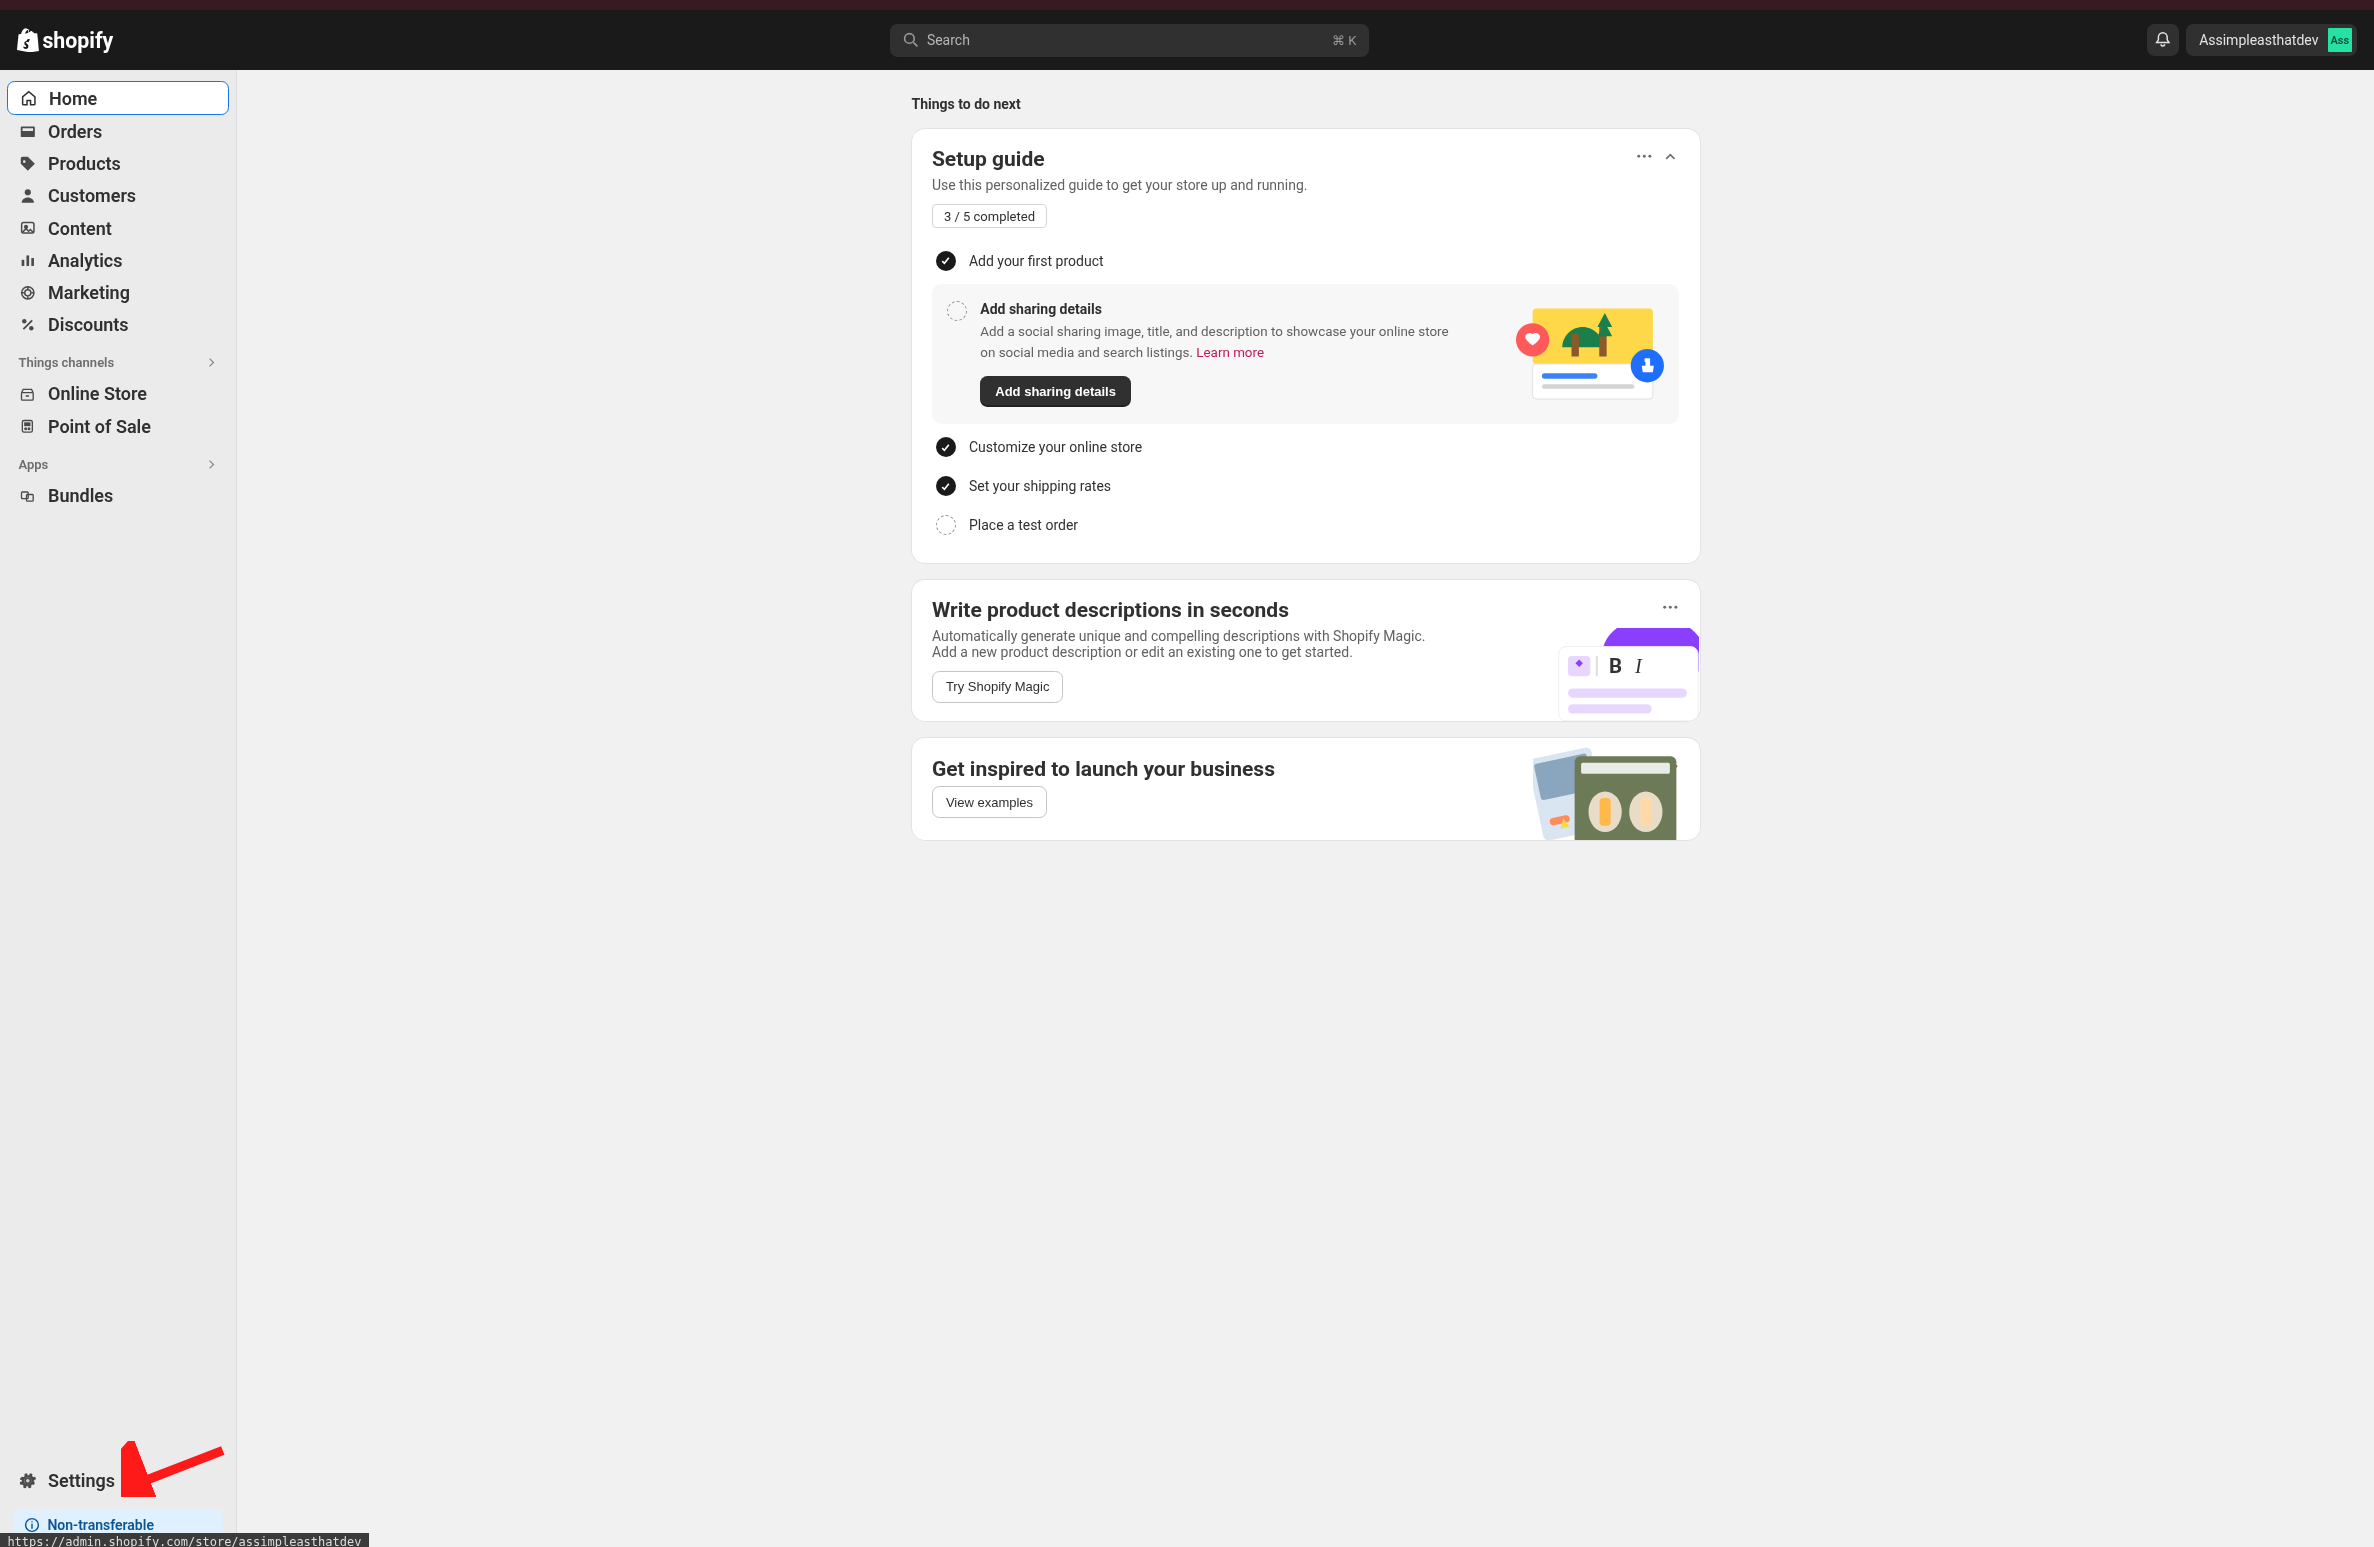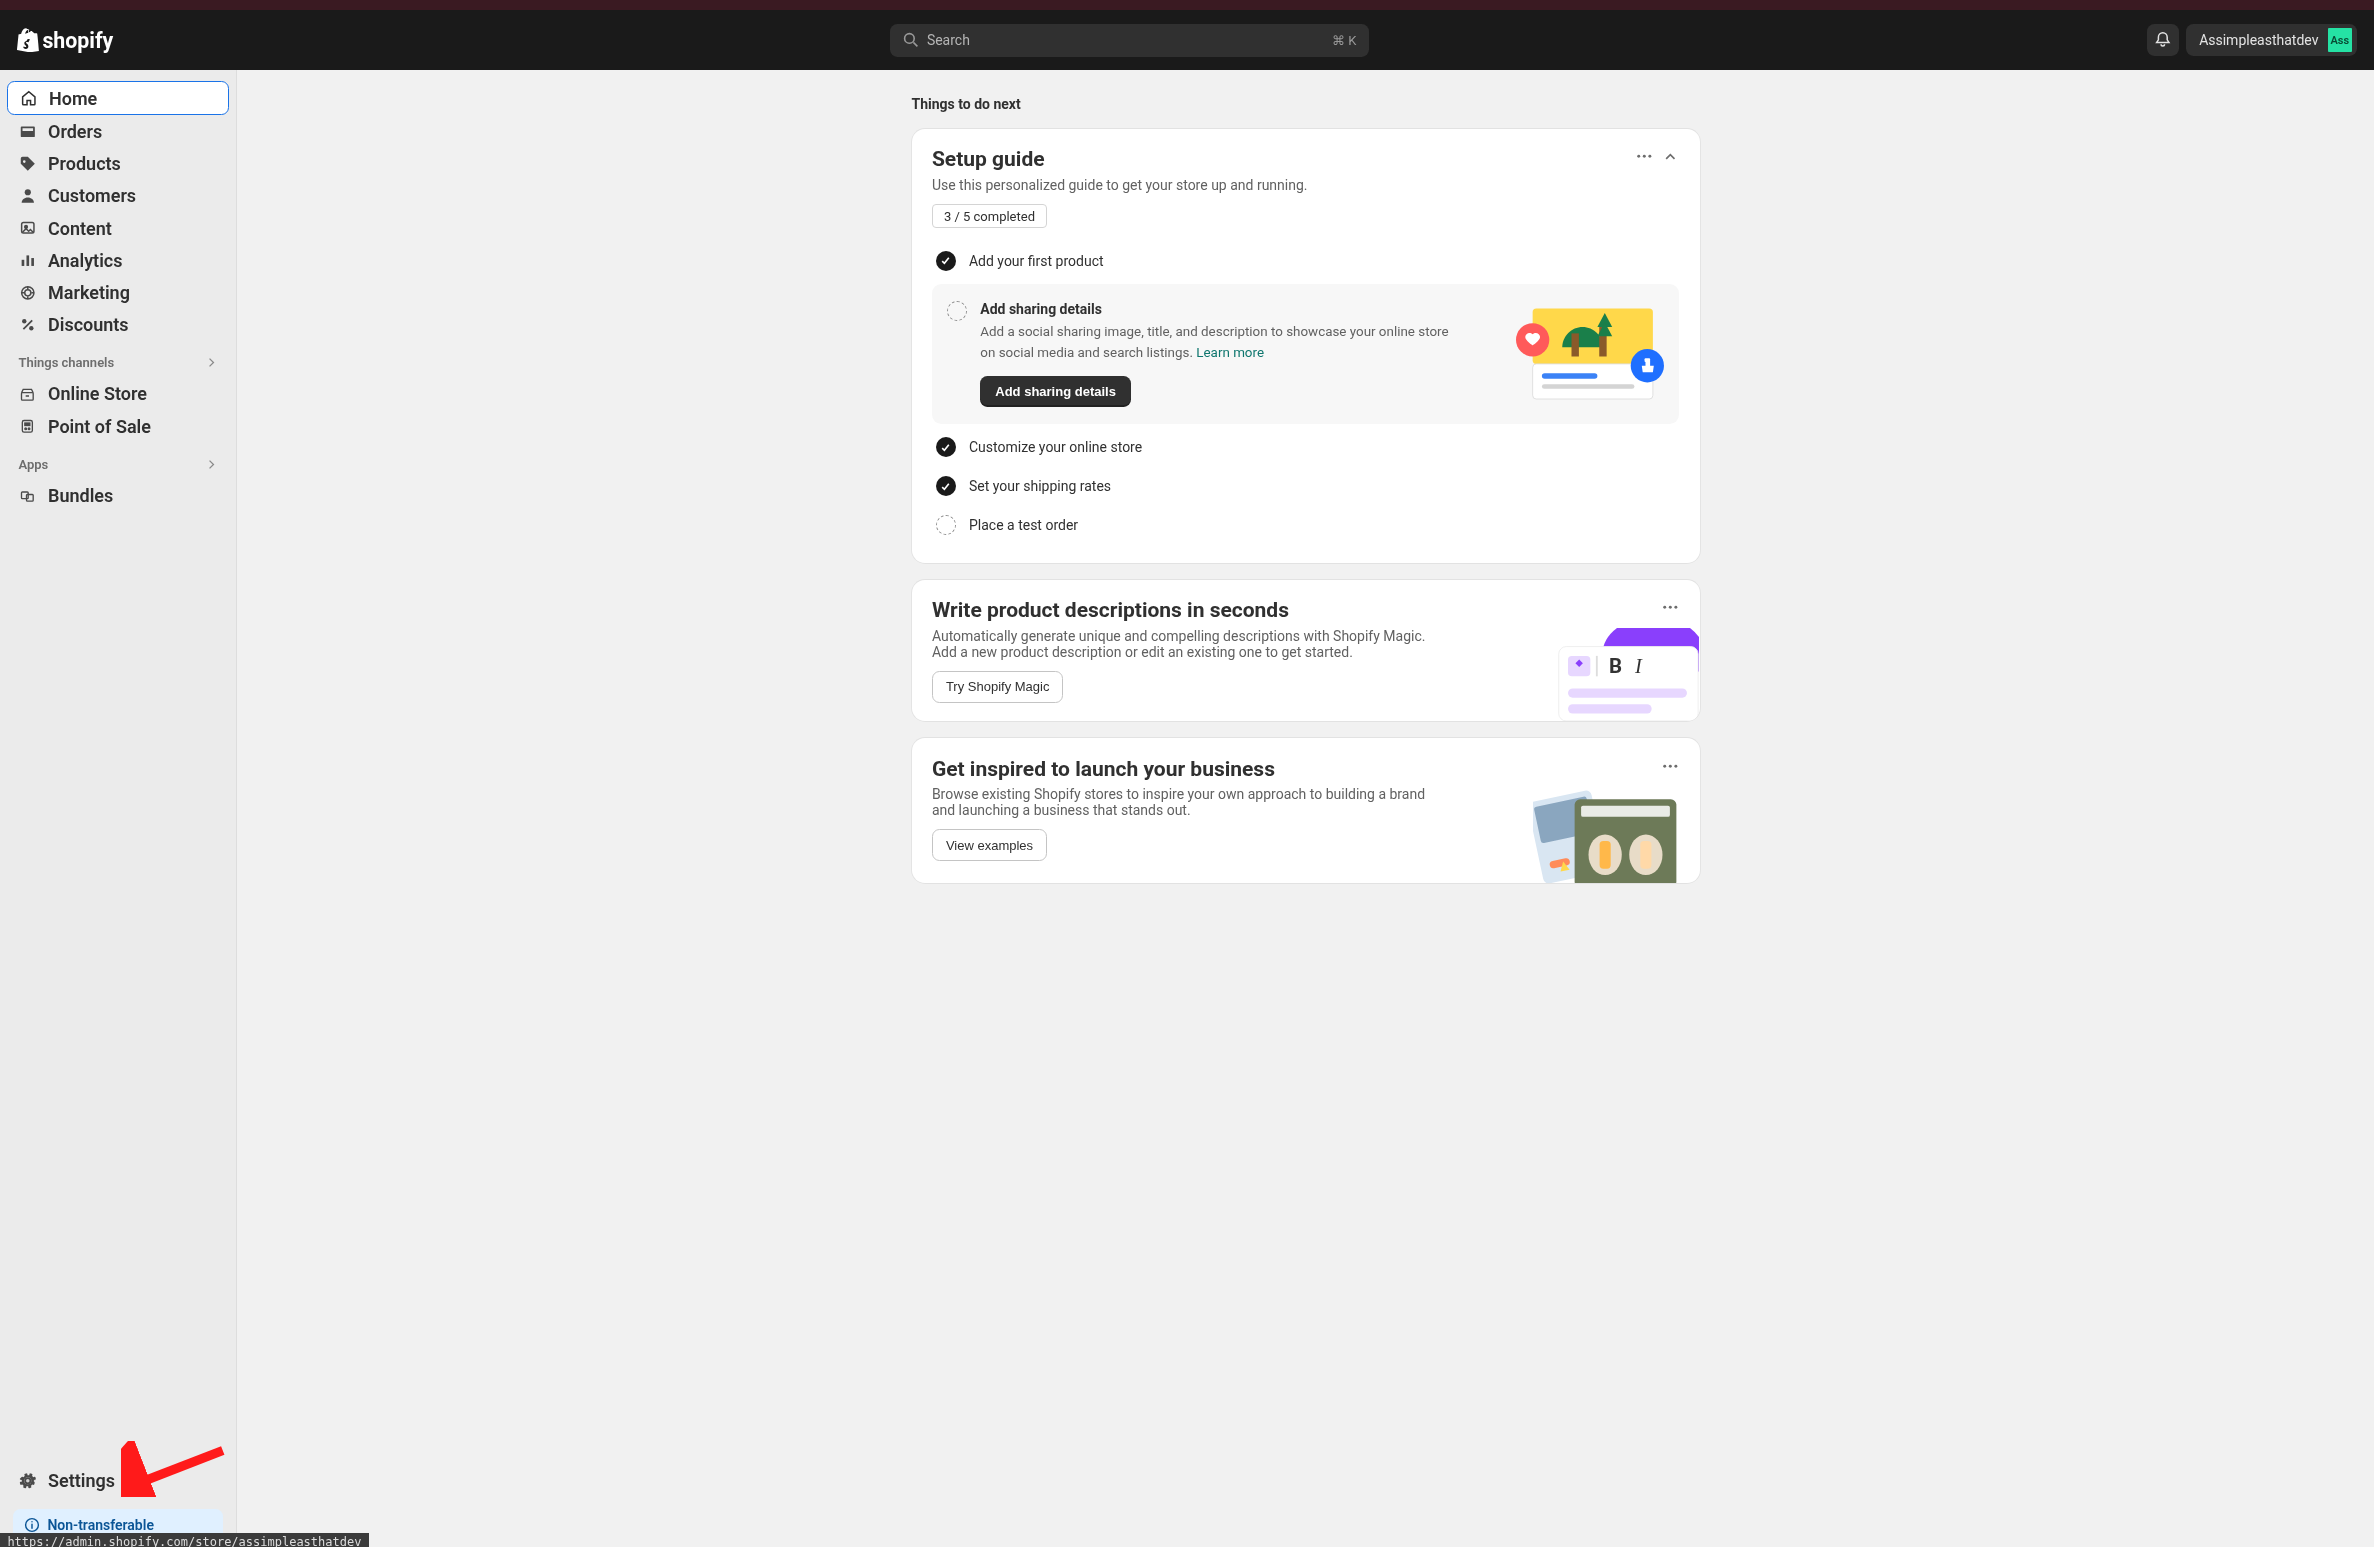--- a/index.html
+++ b/index.html
@@ -42,21 +42,21 @@
 .chevup { cursor:pointer; }
 .task-list { margin-top:13px; }
 .task { display:flex; align-items:center; gap:13px; padding:9.3px 3.7px; font-size:14px; }
 .task .circle { width:20.4px; height:20.4px; border-radius:50%; display:flex; align-items:center; justify-content:center; flex-shrink:0;}
 .task .done { background:#1a1a1a; color:white; }
 .task .pending { border:1.9px dashed #8a8a8a; }
 .task.expanded { background:#f7f7f7; border-radius:9.3px; padding: 16.7px 15px; align-items:flex-start; margin:3.7px 0;}
 .task-body { flex:1; }
 .task-body .ttitle { font-weight:700; margin-bottom:5.6px; font-size:14px;}
 .task-body .tdesc { font-size:13.4px; color:#616161; line-height:1.5; max-width:482px;}
-.task-body a { color:#0f766e; text-decoration:none; }
+.task-body a { color:#be185d; text-decoration:none; }
 .primary-btn { margin-top:13px; background:#303030; color:white; border:none; border-radius:7.4px; padding:8.3px 15px; font-size:13px; font-weight:600; cursor:pointer; box-shadow: inset 0 -1.9px 0 rgba(0,0,0,0.3);}
 .secondary-btn { background:white; border:0.9px solid #c4c4c4; border-radius:7.4px; padding:7.4px 13px; font-size:13px; font-weight:500; cursor:pointer; color:#303030;}
 .task-illus { width:148px; height:100px; flex-shrink:0; position:relative; }
 .illus-magic { width:158px; height:93px; position:absolute; right:0; bottom:0;}
 .illus-inspire { width:148px; height:102px; position:absolute; right:18.6px; bottom:-9.3px;}
 
 svg { display:block; }
 </style>
 </head>
 <body>
@@ -369,21 +369,20 @@
               <rect x="28" y="65" width="128" height="10" rx="5" fill="#e7d7ff"></rect>
               <rect x="28" y="82" width="90" height="10" rx="5" fill="#e7d7ff"></rect>
             </svg>
       </div>
     </div>
 
     <div class="card" style="padding-bottom:22px;">
       <div class="card-head">
         <div style="max-width:519px">
           <h2>Get inspired to launch your business</h2>
-          <div class="card-sub">Browse existing Shopify stores to inspire your own approach to building a brand and launching a business that stands out.</div>
           <button class="secondary-btn">View examples</button>
         </div>
         <span class="dots" style="position:absolute; right:20.4px; top:18.6px;">
           <svg width="18.6" height="18.6" viewBox="0 0 20 20" fill="#6d6d6d">
                 <circle cx="4" cy="10" r="1.6"></circle>
                 <circle cx="10" cy="10" r="1.6"></circle>
                 <circle cx="16" cy="10" r="1.6"></circle>
               </svg>
         </span>
       </div>

